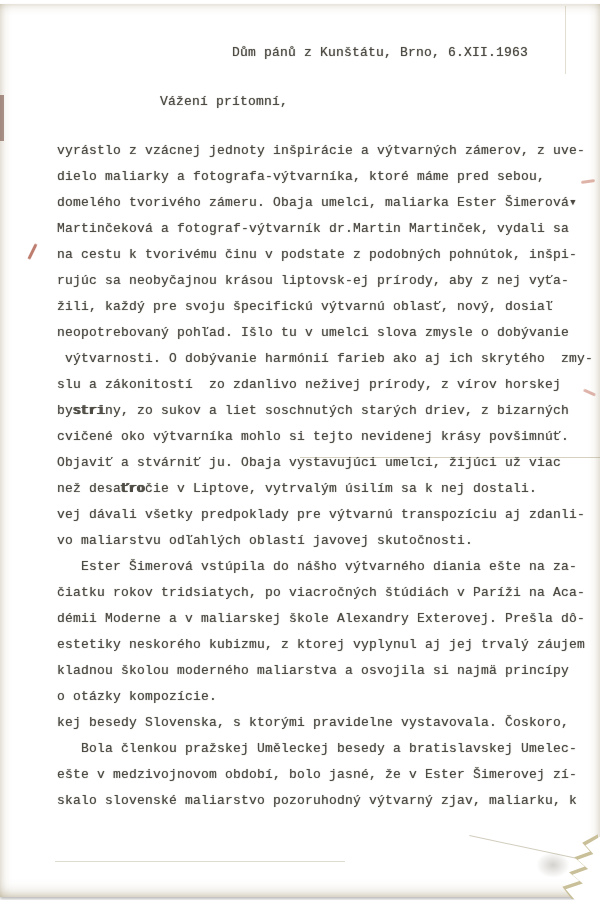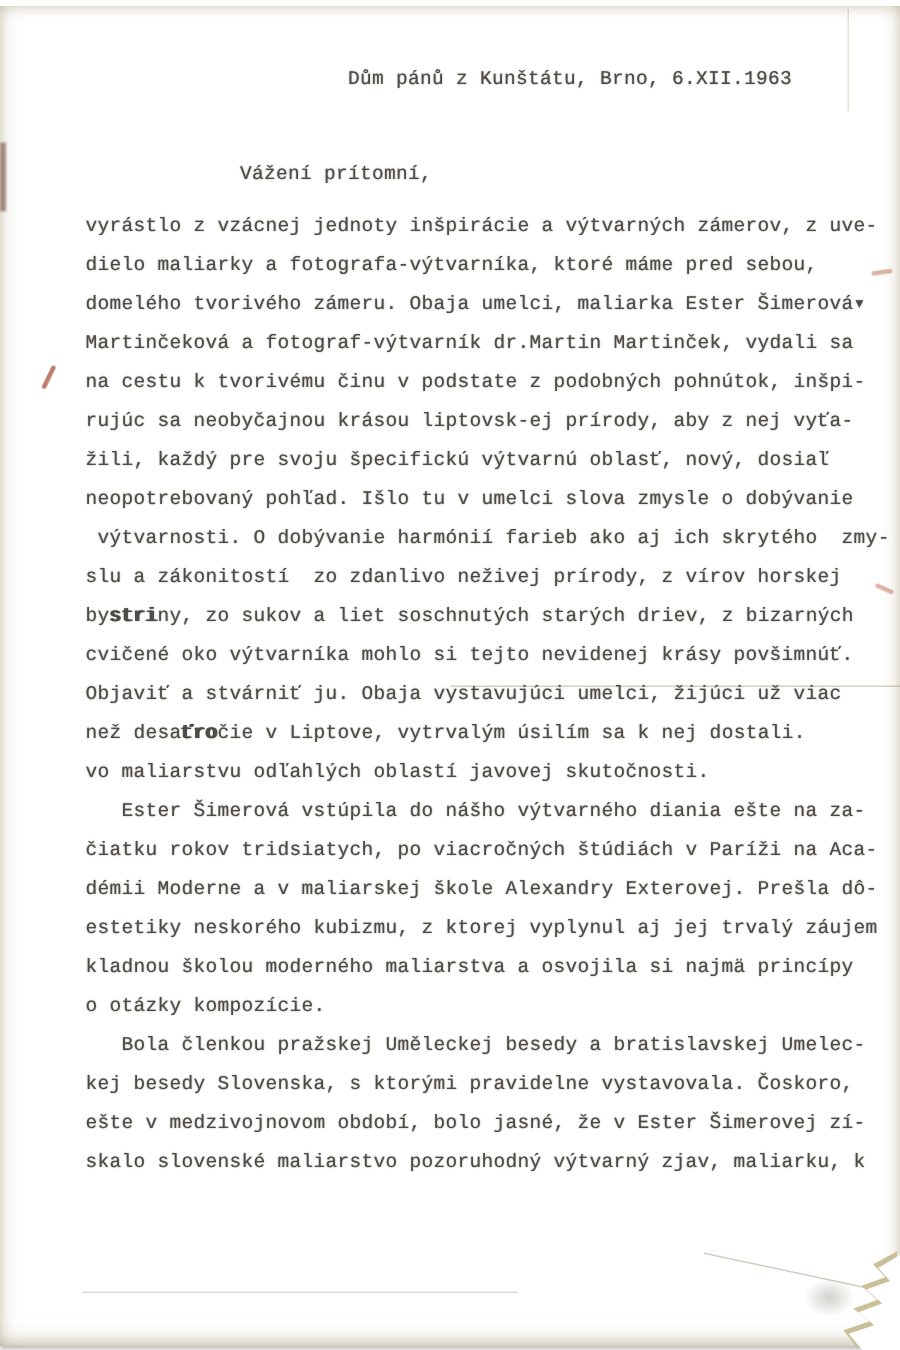--- a/index.html
+++ b/index.html
@@ -23,21 +23,21 @@
       inset 0 9px 12px -10px rgba(120,100,50,.30),
       0 2px 3px rgba(0,0,0,.28);
   }
   .dateline{
     position:absolute;left:232px;top:45px;
     font-size:13px;letter-spacing:.2px;white-space:pre;
     color:var(--ink,#4d4b43);
     text-shadow:0 0 1px rgba(77,75,67,.75);
   }
   .salutation{
-    position:absolute;left:57px;top:108px;margin-left:103px;
+    position:absolute;left:57px;top:94px;margin-left:103px;
     font-size:13px;letter-spacing:.2px;white-space:pre;
     color:var(--ink,#4d4b43);
     text-shadow:0 0 1px rgba(77,75,67,.75);
     text-align:right;
   }
   .typed-lines{
     position:absolute;left:57px;top:138px;width:530px;
     font-size:13px;line-height:26px;letter-spacing:.2px;
     color:var(--ink,#4d4b43);
     text-shadow:0 0 1px rgba(77,75,67,.72);
@@ -96,24 +96,25 @@
     <div class="tl">na cestu k tvorivému činu v podstate z podobných pohnútok, inšpi-</div>
     <div class="tl">rujúc sa neobyčajnou krásou liptovsk-ej prírody, aby z nej vyťa-</div>
     <div class="tl">žili, každý pre svoju špecifickú výtvarnú oblasť, nový, dosiaľ</div>
     <div class="tl">neopotrebovaný pohľad. Išlo tu v umelci slova zmysle o dobývanie</div>
     <div class="tl"> výtvarnosti. O dobývanie harmónií farieb ako aj ich skrytého  zmy-</div>
     <div class="tl">slu a zákonitostí  zo zdanlivo neživej prírody, z vírov horskej</div>
     <div class="tl">by<span class="overtype">stri</span>ny, zo sukov a liet soschnutých starých driev, z bizarných</div>
     <div class="tl">cvičené oko výtvarníka mohlo si tejto nevidenej krásy povšimnúť.</div>
     <div class="tl">Objaviť a stvárniť ju. Obaja vystavujúci umelci, žijúci už viac</div>
     <div class="tl">než desa<span class="overtype">ťro</span>čie v Liptove, vytrvalým úsilím sa k nej dostali.</div>
+    <div class="tl">vej dávali všetky predpoklady pre výtvarnú transpozíciu aj zdanli-</div>
     <div class="tl">vo maliarstvu odľahlých oblastí javovej skutočnosti.</div>
     <div class="tl">   Ester Šimerová vstúpila do nášho výtvarného diania ešte na za-</div>
     <div class="tl">čiatku rokov tridsiatych, po viacročných štúdiách v Paríži na Aca-</div>
     <div class="tl">démii Moderne a v maliarskej škole Alexandry Exterovej. Prešla dô-</div>
     <div class="tl">estetiky neskorého kubizmu, z ktorej vyplynul aj jej trvalý záujem</div>
     <div class="tl">kladnou školou moderného maliarstva a osvojila si najmä princípy</div>
     <div class="tl">o otázky kompozície.</div>
+    <div class="tl">kej besedy Slovenska, s ktorými pravidelne vystavovala. Čoskoro,</div>
     <div class="tl">   Bola členkou pražskej Uměleckej besedy a bratislavskej Umelec-</div>
-    <div class="tl">kej besedy Slovenska, s ktorými pravidelne vystavovala. Čoskoro,</div>
     <div class="tl">ešte v medzivojnovom období, bolo jasné, že v Ester Šimerovej zí-</div>
     <div class="tl">skalo slovenské maliarstvo pozoruhodný výtvarný zjav, maliarku, k</div>
   </div>
 
 </body></html>

